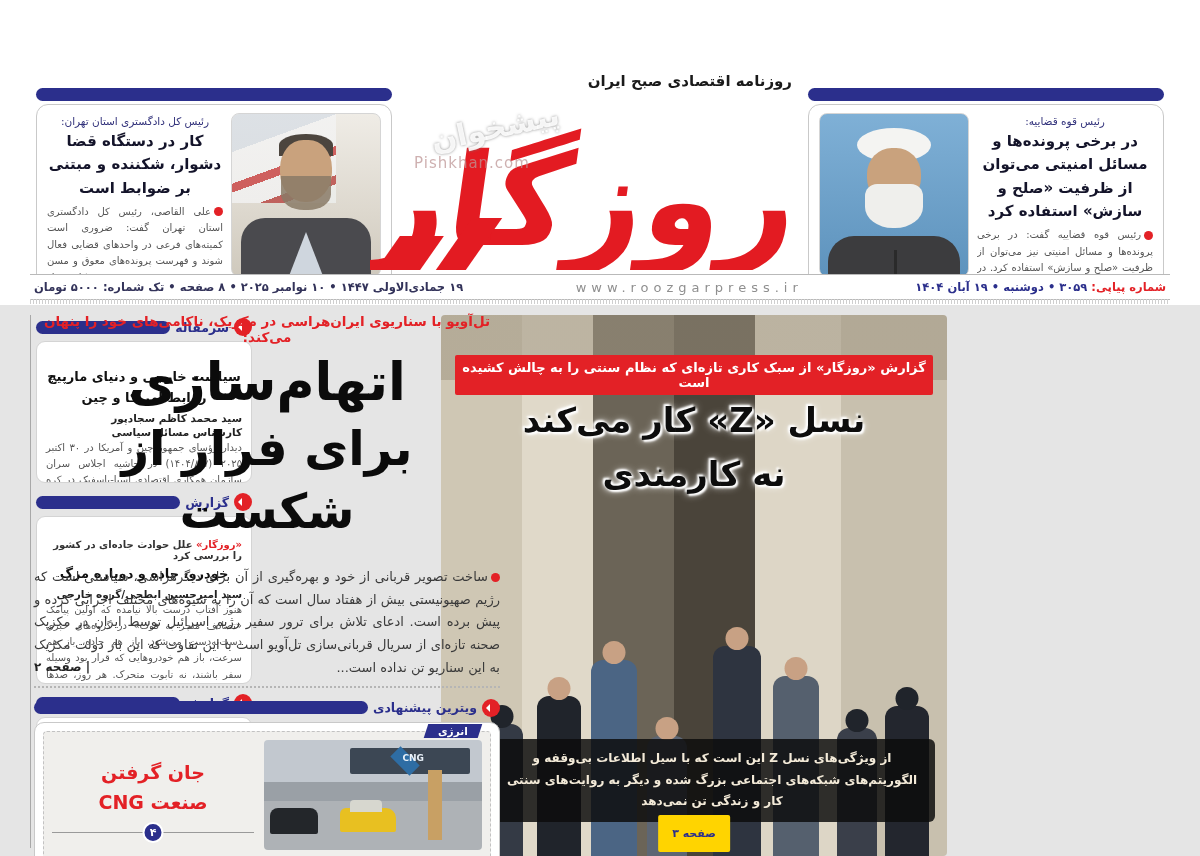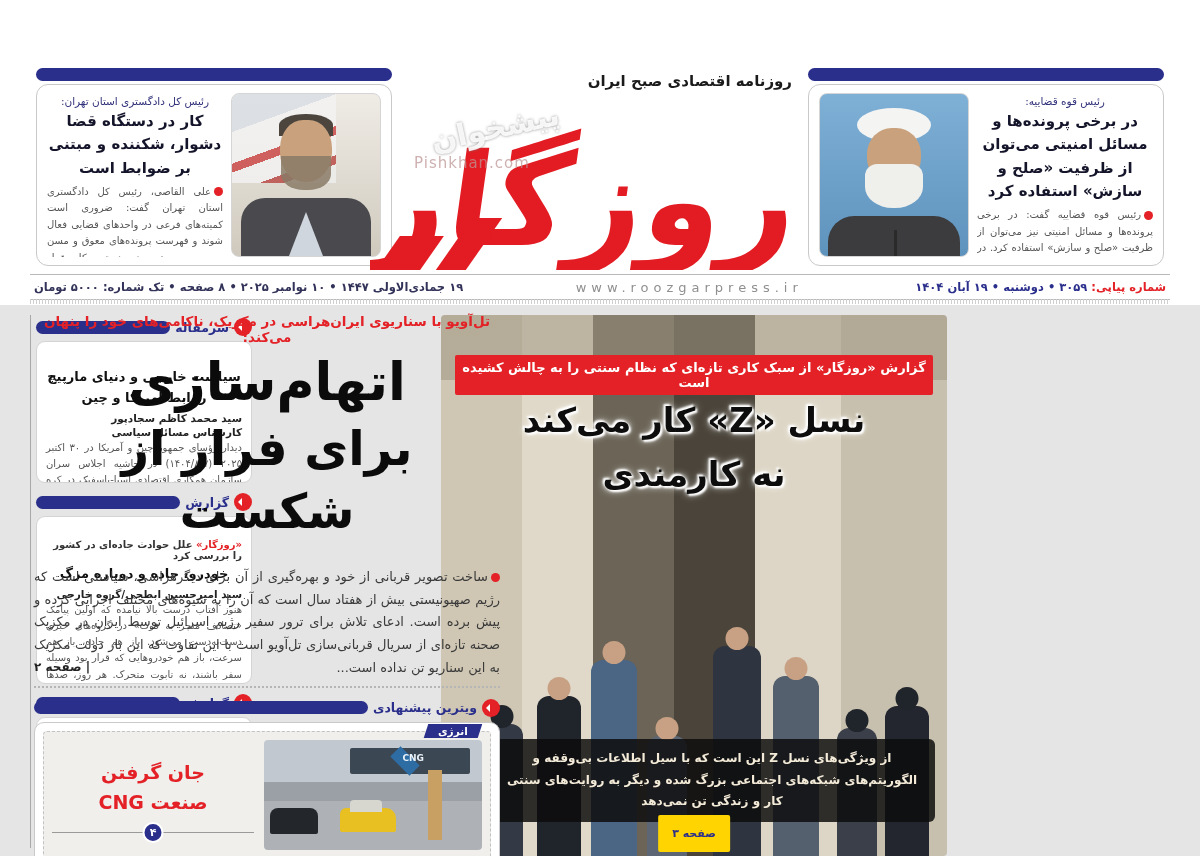--- a/index.html
+++ b/index.html
@@ -3,21 +3,21 @@
 <meta charset="utf-8">
 <style>
   * { margin:0; padding:0; box-sizing:border-box; }
   html,body { background:#e9e9e7; }
   .page {
     position:relative; width:1200px; height:856px; margin:0 auto;
     background:#ffffff; overflow:hidden; direction:rtl;
     font-family:"DejaVu Sans", sans-serif; color:#222;
   }
   
-  .topbox { position:absolute; top:68px; width:356px; height:198px; }
+  .topbox { position:absolute; top:88px; width:356px; height:198px; }
   .topbox .bluebar { position:absolute; top:0; left:0; right:0; height:13px; background:#2b2f8c; border-radius:8px; }
   .topbox .frame { position:absolute; top:16px; left:0; right:0; bottom:0; background:#fff; border:1px solid #c9c9c9; border-radius:12px; padding:8px 10px; overflow:hidden; }
   .tb-left  { right:808px; left:36px; width:auto; }
   .tb-right { left:36px; left:auto; right:36px; }
   .tb-flex { display:flex; gap:8px; height:100%; }
   .portrait { position:relative; flex:0 0 150px; border-radius:8px; overflow:hidden; border:1px solid #d5d5d5; }
   .tb-text { flex:1; overflow:hidden; }
   .tb-kicker { font-size:10.5px; color:#30307a; text-align:center; padding-top:2px; }
   .tb-headline { font-size:15px; font-weight:bold; color:#14142a; text-align:center; line-height:1.55; margin:3px 0 4px; }
   .tb-body { font-size:10px; color:#555; text-align:justify; line-height:1.65; }

